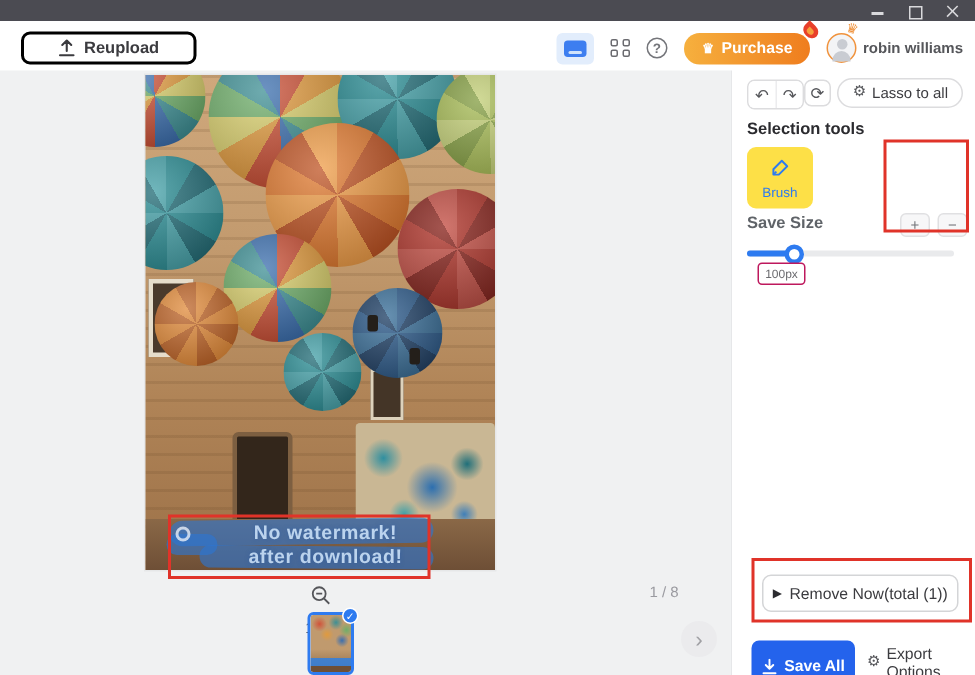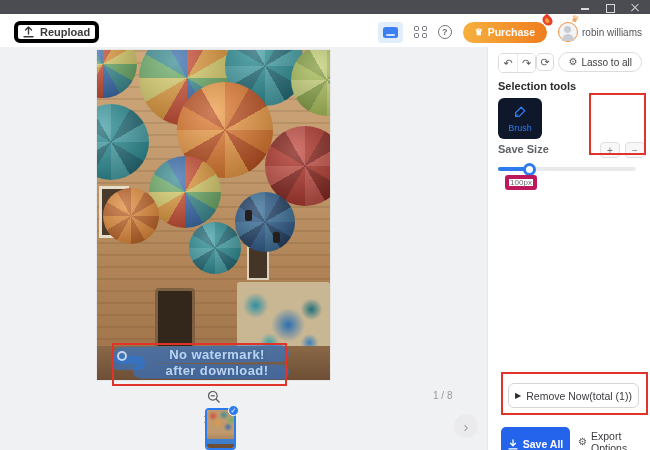--- a/index.html
+++ b/index.html
@@ -13,40 +13,40 @@
   .titlebar{position:absolute;left:0;top:0;width:650px;height:14px;background:#4b4b52;}
   .win-controls{position:absolute;right:10px;top:0;height:14px;display:flex;gap:15px;align-items:center;}
   .wc{position:relative;width:10px;height:10px;cursor:default;}
   .wc-min::before{content:"";position:absolute;left:1px;top:6px;width:8px;height:1.5px;background:#d9d9dc;}
   .wc-max::before{content:"";position:absolute;left:1px;top:2px;width:7px;height:7px;border:1.2px solid #d9d9dc;}
   .wc-close::before,.wc-close::after{content:"";position:absolute;left:0;top:5px;width:10px;height:1.3px;background:#d9d9dc;}
   .wc-close::before{transform:rotate(45deg);} .wc-close::after{transform:rotate(-45deg);}
   
   .toolbar{position:absolute;left:0;top:14px;width:650px;height:33px;background:#fff;}
   .btn-reupload{position:absolute;left:14px;top:7px;height:22px;display:flex;align-items:center;gap:6px;
-    padding:0 5px;background:#fff;border:4px solid #000000;border-radius:6px;font-size:11px;font-weight:bold;color:#3b3b3f;cursor:pointer;}
+    padding:0 23px;background:#fff;border:2px solid #000000;border-radius:6px;font-size:11px;font-weight:bold;color:#3b3b3f;cursor:pointer;}
   .tb-right{position:absolute;right:8px;top:5px;height:26px;display:flex;align-items:center;gap:11px;}
   .monitor-btn{width:25px;height:21px;background:#e2edfc;border-radius:4px;display:flex;align-items:center;justify-content:center;cursor:pointer;}
   .monitor-ic{position:relative;width:15px;height:11px;background:#3d7ef0;border-radius:2.5px;}
   .monitor-ic::after{content:"";position:absolute;left:3px;bottom:2px;width:9px;height:2px;background:#cfe2fb;border-radius:1px;}
   .grid-ic{display:grid;grid-template-columns:5px 5px;grid-template-rows:5px 5px;gap:2.5px;cursor:pointer;}
   .grid-ic span{border:1.3px solid #6b6b70;border-radius:1.5px;}
   .help-btn{width:14px;height:14px;border:1.2px solid #74757a;border-radius:50%;display:flex;align-items:center;justify-content:center;
     font-size:9px;color:#74757a;font-weight:bold;cursor:pointer;}
   .btn-purchase{position:relative;height:21px;display:flex;align-items:center;gap:5px;padding:0 12px;border-radius:11px;
     background:linear-gradient(90deg,#f6b03e,#ef7d1e);color:#fff;font-size:10.5px;font-weight:bold;cursor:pointer;border:none;}
   .crown{font-size:9px;line-height:1;color:#fff;}
   .flame{position:absolute;right:-5px;top:-7px;width:9px;height:11px;background:#e8402a;border-radius:50% 50% 50% 0;transform:rotate(135deg);}
   .flame::after{content:"";position:absolute;left:2.5px;top:2.5px;width:4px;height:5px;background:#f6a13c;border-radius:50% 50% 50% 0;}
   .user-chip{display:flex;align-items:center;gap:4px;cursor:pointer;}
   .avatar{position:relative;width:20px;height:20px;border-radius:50%;border:1.6px solid #f0923c;background:#f3f4f6;overflow:visible;}
   .avatar::before{content:"";position:absolute;left:5.2px;top:3px;width:7px;height:7px;border-radius:50%;background:#c9ccd2;}
   .avatar::after{content:"";position:absolute;left:2.6px;top:10.5px;width:12px;height:7px;border-radius:6px 6px 0 0;background:#c9ccd2;}
   .avatar .crown2{position:absolute;right:-2px;top:-9px;font-size:9px;color:#f0923c;transform:rotate(18deg);}
-  .user-name{font-size:10px;color:#55565a;}
+  .user-name{font-size:10px;color:#55565a;font-weight:bold;}
   
   .canvas{position:absolute;left:0;top:47px;width:487px;height:403px;background:#f0f1f2;}
   .photo{position:absolute;left:97px;top:3px;width:233px;height:330px;overflow:hidden;cursor:crosshair;
     background:linear-gradient(180deg,#cfa87c 0%,#c29a6e 35%,#b08457 65%,#9c7148 100%);box-shadow:0 0 0 1px rgba(0,0,0,0.04);}
   .slats{position:absolute;inset:0;background:repeating-linear-gradient(180deg,rgba(90,60,30,.14) 0 2px,transparent 2px 12px);}
   .window1{position:absolute;left:2px;top:136px;width:30px;height:52px;background:#4a3a2c;border:3px solid #e6ddcb;}
   .window2{position:absolute;left:150px;top:196px;width:22px;height:34px;background:#443527;border:2.5px solid #ddd2bc;}
   .door{position:absolute;left:58px;top:238px;width:40px;height:76px;background:#33261b;border:3px solid #7d5f41;border-radius:4px 4px 0 0;}
   .graffiti{position:absolute;left:140px;top:232px;width:93px;height:78px;border-radius:3px;background:
     radial-gradient(circle 12px at 20% 30%, #2f8fa0, transparent 13px),
@@ -102,31 +102,31 @@
   .hist-btn + .hist-btn{border-left:1px solid #ececee;}
   .refresh-btn{position:absolute;left:48px;top:6px;width:18px;height:18px;border:1px solid #dcdcde;border-radius:5px;
     display:flex;align-items:center;justify-content:center;font-size:11px;color:#55565a;background:#fff;cursor:pointer;}
   .apply-btn{position:absolute;right:8px;top:5px;height:20px;display:flex;align-items:center;gap:4px;padding:0 9px;
     border:1px solid #dcdcde;border-radius:10px;background:#fff;font-size:10px;color:#3b3b3f;cursor:pointer;}
   .gear{font-size:10px;color:#55565a;line-height:1;}
   .sel-title{position:absolute;left:10px;top:33px;font-size:11px;font-weight:bold;color:#2b2b2f;}
   .tools-row{position:absolute;left:10px;top:51px;display:flex;gap:3px;}
   .tool-btn{width:44px;height:41px;border-radius:6px;background:#f4f5f7;display:flex;flex-direction:column;align-items:center;
     justify-content:center;gap:4px;font-size:9px;color:#3b3b3f;cursor:pointer;border:none;}
-  .tool-btn.sel{background:#0f172a;color:#2e7bf0;}
+  .tool-btn.sel{background:#fde047;color:#2e7bf0;}
   .marquee-ic{width:14px;height:11px;border:1.4px dashed #3b3b3f;}
   .bs-label{position:absolute;left:10px;top:96px;font-size:11px;color:#5f6368;font-weight:bold;}
   .steppers{position:absolute;left:112px;top:95px;display:flex;gap:5px;}
   .step-btn{width:20px;height:16px;background:#f7f7f8;border:1px solid #e0e0e2;border-radius:4px;font-size:10px;color:#74757a;
     display:flex;align-items:center;justify-content:center;cursor:pointer;}
   .slider{position:absolute;left:10px;top:115px;width:138px;height:13px;cursor:pointer;}
   .slider .track{position:absolute;left:0;top:5px;width:138px;height:4px;background:#e9eaec;border-radius:2px;}
   .slider .fill{position:absolute;left:0;top:5px;width:31px;height:4px;background:#2e7bf0;border-radius:2px;}
   .slider .thumbq{position:absolute;left:25px;top:0.5px;width:13px;height:13px;border-radius:50%;background:#fff;border:3px solid #2e7bf0;}
-  .bs-badge{position:absolute;left:17px;top:128px;width:32px;height:15px;background:#fff;border:4px solid #be185d;border-radius:3px;
+  .bs-badge{position:absolute;left:17px;top:128px;width:32px;height:15px;background:#fff;border:1px solid #be185d;border-radius:3px;
     font-size:8px;color:#6b6b6f;display:flex;align-items:center;justify-content:center;}
   .remove-btn{position:absolute;left:20px;top:336px;width:131px;height:25px;background:#fff;border:1px solid #d4d5d7;border-radius:6px;
     display:flex;align-items:center;justify-content:center;gap:5px;font-size:10.5px;color:#3b3b3f;cursor:pointer;}
   .play-ic{font-size:8px;color:#2b2b2f;}
   .save-btn{position:absolute;left:13px;top:380px;width:69px;height:34px;background:#2463ec;border:none;border-radius:5px;
     display:flex;align-items:center;justify-content:center;gap:5px;font-size:10.5px;font-weight:bold;color:#fff;cursor:pointer;}
   .export-btn{position:absolute;left:90px;top:383px;display:flex;align-items:center;gap:4px;font-size:10.5px;color:#3b3b3f;cursor:pointer;}
 </style>
 </head>
 <body>

